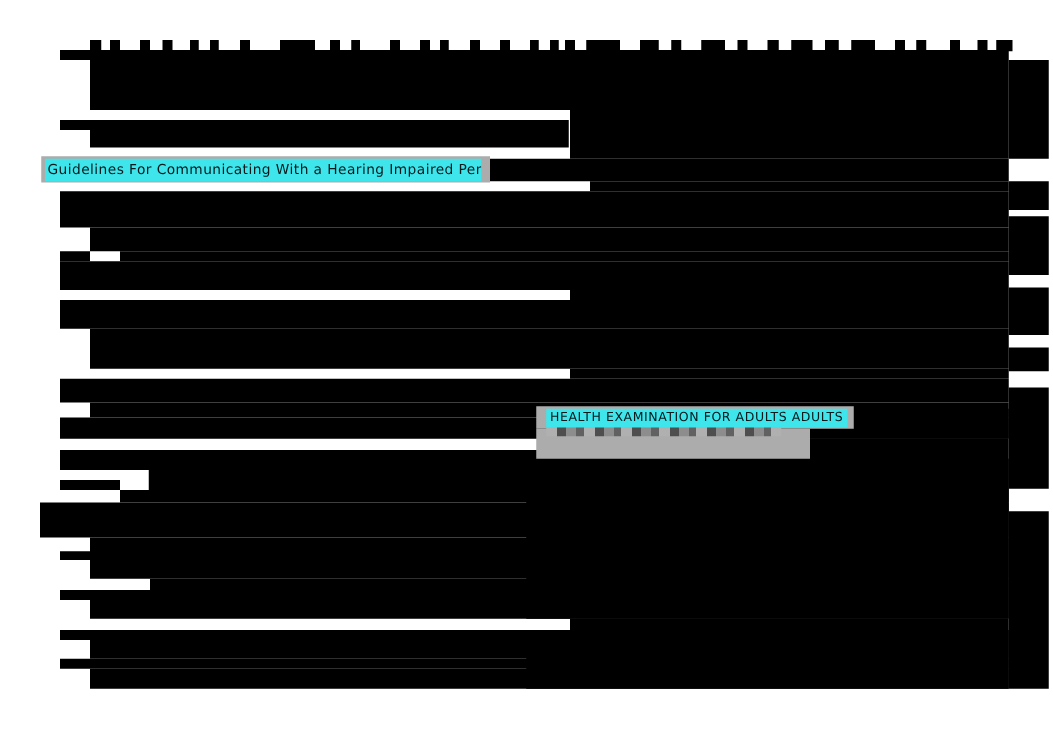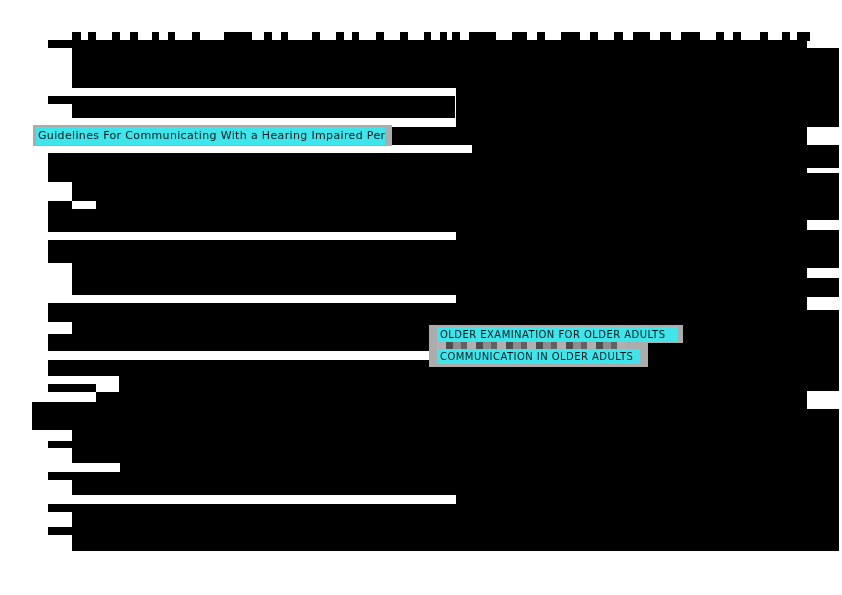--- a/index.html
+++ b/index.html
@@ -133,17 +133,16 @@
       <div class="blk" style="left: 807px; top: 278px; width: 32px; height: 19px; background: rgb(0, 0, 0);"></div>
       <div class="blk" style="left: 807px; top: 310px; width: 32px; height: 81px; background: rgb(0, 0, 0);"></div>
       <div class="blk" style="left: 807px; top: 409px; width: 32px; height: 142px; background: rgb(0, 0, 0);"></div>
     </div>
 
   <div class="pad pad1"></div>
   <div class="hl mixedcase">Guidelines For Communicating With a Hearing Impaired Person</div>
 
   <div class="pad pad2a"></div>
   <div class="pad pad2b"></div>
-  <div class="hl caps1">OLDER EXAMINATION FOR OLDER ADULTS</div>
+  <div class="hl caps1">HEALTH EXAMINATION FOR ADULTS ADULTS</div>
   <div class="mottled"></div>
-  <div class="hl caps2">COMMUNICATION IN OLDER ADULTS</div>
 
 </div>
 
 </body></html>

